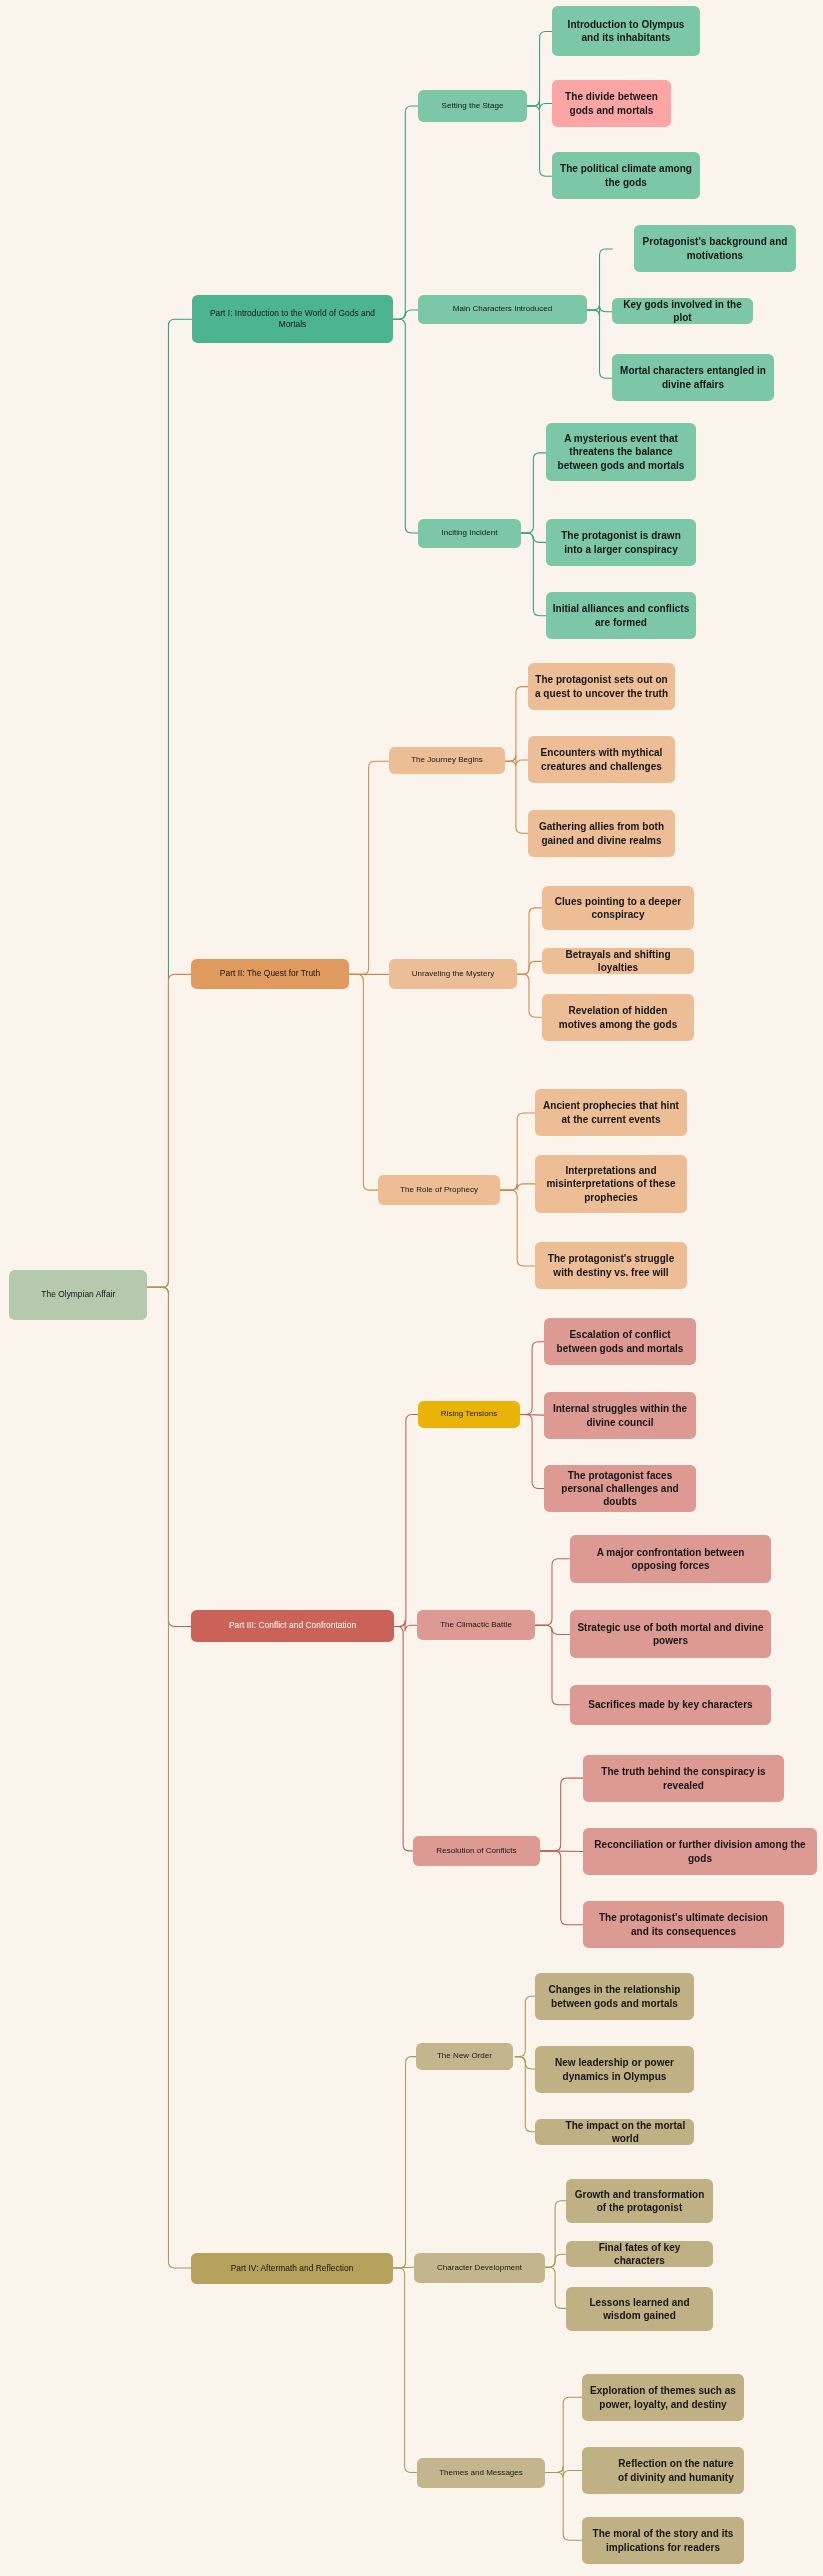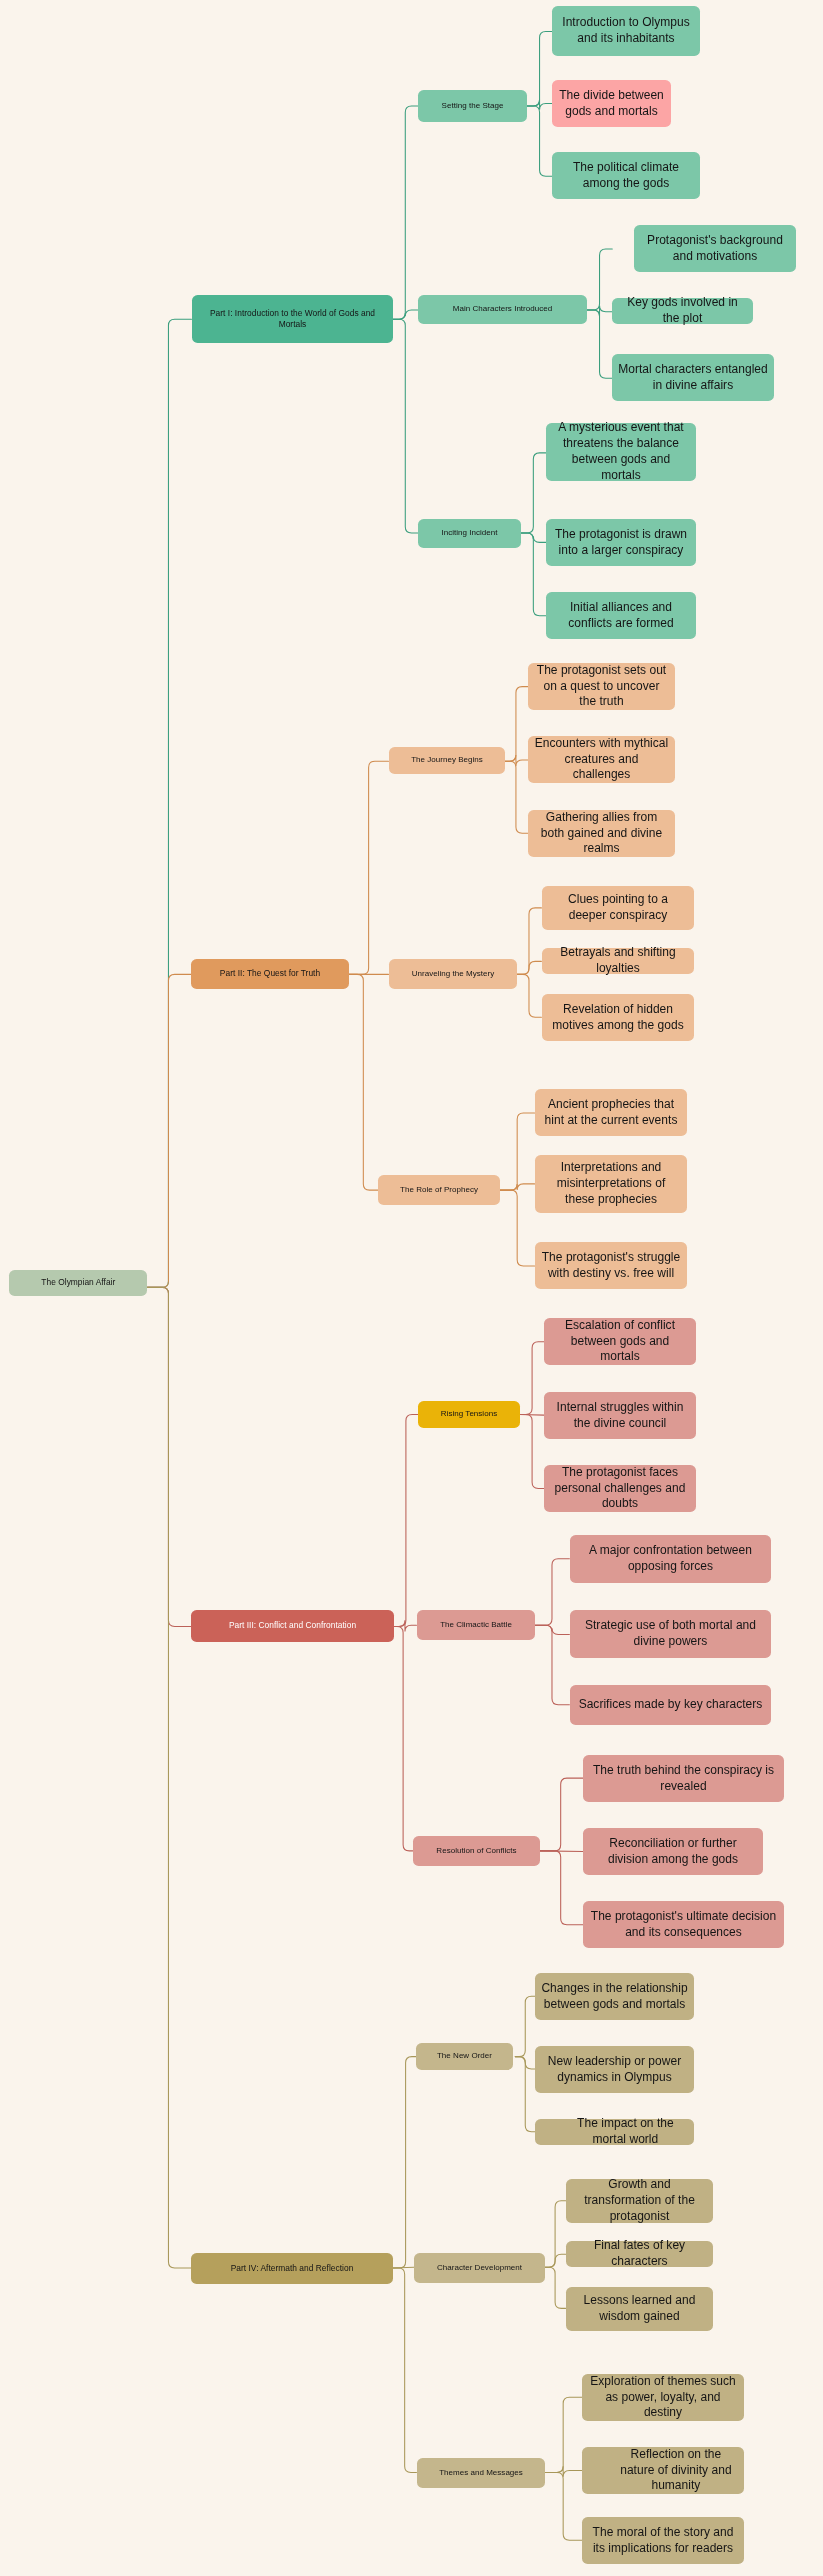--- a/index.html
+++ b/index.html
@@ -35,21 +35,21 @@
     border-radius: 5.6px;
     padding: 2.5px 6.2px;
     line-height: 1.32;
     color: #151515;
     letter-spacing: 0.03px;
     -webkit-font-smoothing: antialiased;
   }
   .lvl0 { font-size: 8.4px; }
   .lvl1 { font-size: 8.4px; }
   .lvl2 { font-size: 8px; }
-  .lvl3 { font-size: 12px; }
+  .lvl3 { font-size: 10px; font-weight: bold; }
   .nodetext {
     display: block;
     width: 100%;
   }
 </style>
 </head>
 <body>
 
 <div id="stage">
   <svg id="links" viewBox="0 0 1324 4143" width="823" height="2576">
@@ -100,21 +100,21 @@
       <path d="M 632 3648 L 666 3647" fill="none" stroke="#a89759" stroke-width="1.7" stroke-linecap="round"></path>
       <path d="M 876 3647 L 883 3647 Q 893 3647 893 3637 L 893 3550 Q 893 3540 903 3540 L 910 3540" fill="none" stroke="#a89759" stroke-width="1.7" stroke-linecap="round"></path>
       <path d="M 876 3647 L 883 3647 Q 893 3647 893 3637 L 893 3636 Q 893 3626 903 3626 L 910 3626" fill="none" stroke="#a89759" stroke-width="1.7" stroke-linecap="round"></path>
       <path d="M 876 3647 L 883 3647 Q 893 3647 893 3657 L 893 3703 Q 893 3713 903 3713 L 910 3713" fill="none" stroke="#a89759" stroke-width="1.7" stroke-linecap="round"></path>
       <path d="M 632 3648 L 641 3648 Q 651 3648 651 3658 L 651 3967 Q 651 3977 661 3977 L 670 3977" fill="none" stroke="#a89759" stroke-width="1.7" stroke-linecap="round"></path>
       <path d="M 876 3977 L 896 3977 Q 906 3977 906 3967 L 906 3866 Q 906 3856 916 3856 L 936 3856" fill="none" stroke="#a89759" stroke-width="1.7" stroke-linecap="round"></path>
       <path d="M 876 3977 L 896 3977 Q 906 3977 906 3967 L 906 3984 Q 906 3974 916 3974 L 936 3974" fill="none" stroke="#a89759" stroke-width="1.7" stroke-linecap="round"></path>
       <path d="M 876 3977 L 896 3977 Q 906 3977 906 3987 L 906 4076 Q 906 4086 916 4086 L 936 4086" fill="none" stroke="#a89759" stroke-width="1.7" stroke-linecap="round"></path>
     </svg>
   <div id="nodes">
-      <div class="node lvl0" style="left: 9.3px; top: 1270px; width: 138px; height: 26px; background: rgb(181, 201, 174); color: rgb(21, 21, 21);">
+      <div class="node lvl0" style="left: 9.3px; top: 1270px; width: 138px; height: 50px; background: rgb(181, 201, 174); color: rgb(21, 21, 21);">
         <span class="nodetext">The Olympian Affair</span>
       </div>
       <div class="node lvl1" style="left: 192px; top: 295px; width: 201px; height: 48px; background: rgb(76, 180, 145); color: rgb(21, 21, 21);">
         <span class="nodetext">Part I: Introduction to the World of Gods and Mortals</span>
       </div>
       <div class="node lvl2" style="left: 418px; top: 90px; width: 109px; height: 32px; background: rgb(124, 199, 168); color: rgb(21, 21, 21);">
         <span class="nodetext">Setting the Stage</span>
       </div>
       <div class="node lvl3" style="left: 552px; top: 6.2px; width: 148px; height: 50px; background: rgb(124, 199, 168); color: rgb(21, 21, 21);">
         <span class="nodetext">Introduction to Olympus and its inhabitants</span>
@@ -214,21 +214,21 @@
       </div>
       <div class="node lvl3" style="left: 570px; top: 1685px; width: 201px; height: 40px; background: rgb(220, 154, 147); color: rgb(21, 21, 21);">
         <span class="nodetext">Sacrifices made by key characters</span>
       </div>
       <div class="node lvl2" style="left: 413px; top: 1836px; width: 127px; height: 30px; background: rgb(220, 154, 147); color: rgb(21, 21, 21);">
         <span class="nodetext">Resolution of Conflicts</span>
       </div>
       <div class="node lvl3" style="left: 583px; top: 1755px; width: 201px; height: 47px; background: rgb(220, 154, 147); color: rgb(21, 21, 21);">
         <span class="nodetext">The truth behind the conspiracy is revealed</span>
       </div>
-      <div class="node lvl3" style="left: 583px; top: 1828px; width: 180px; height: 47px; background: rgb(220, 154, 147); color: rgb(21, 21, 21); align-items: center;">
+      <div class="node lvl3" style="left: 583px; top: 1828px; width: 234px; height: 47px; background: rgb(220, 154, 147); color: rgb(21, 21, 21); align-items: center;">
         <span class="nodetext">Reconciliation or further division among the gods</span>
       </div>
       <div class="node lvl3" style="left: 583px; top: 1901px; width: 201px; height: 47px; background: rgb(220, 154, 147); color: rgb(21, 21, 21);">
         <span class="nodetext">The protagonist's ultimate decision and its consequences</span>
       </div>
       <div class="node lvl1" style="left: 191px; top: 2253px; width: 202px; height: 31px; background: rgb(181, 160, 92); color: rgb(21, 21, 21);">
         <span class="nodetext">Part IV: Aftermath and Reflection</span>
       </div>
       <div class="node lvl2" style="left: 416px; top: 2043px; width: 97px; height: 27px; background: rgb(196, 182, 140); color: rgb(21, 21, 21);">
         <span class="nodetext">The New Order</span>

